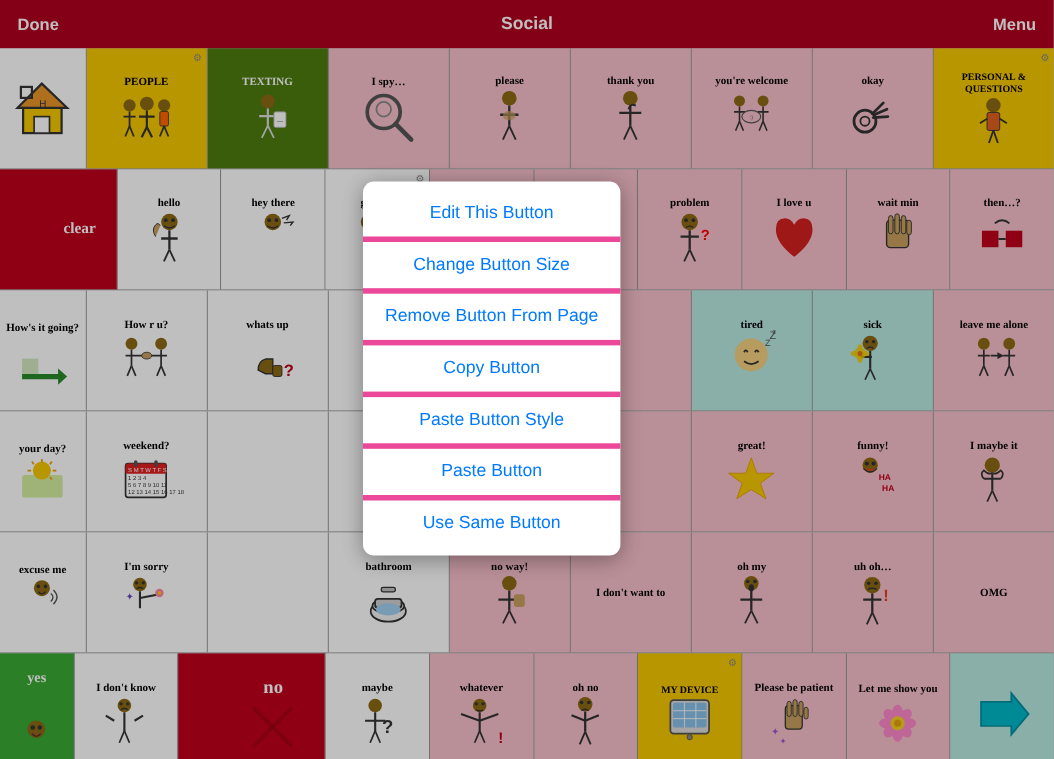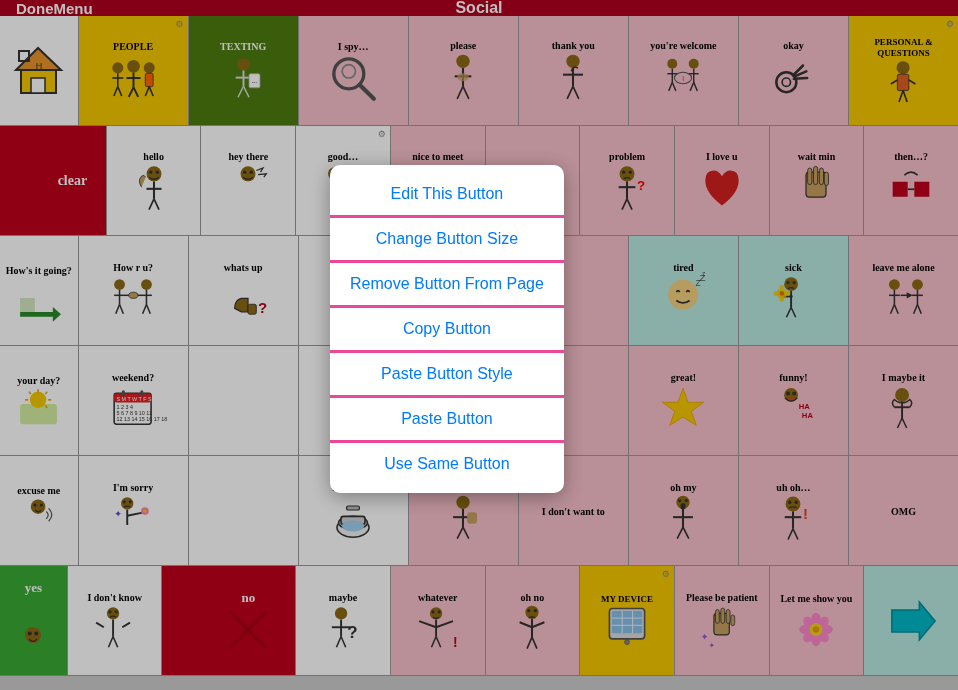--- a/index.html
+++ b/index.html
@@ -2,23 +2,24 @@
 <html><head>
   <meta charset="utf-8">
   <style>
     * { box-sizing: border-box; margin: 0; padding: 0; }
     body { width: 958px; height: 690px; overflow: hidden; font-family: Arial, sans-serif; background: #ccc; }
 
     
     #topbar {
       background: #b0001e;
       color: white;
-      height: 16px;
+      height: 44px;
       display: flex;
       align-items: center;
+      justify-content: space-between;
       padding: 0 16px;
       font-size: 15px;
       font-weight: bold;
       position: relative;
     }
     #topbar .title { position: absolute; left: 50%; transform: translateX(-50%); font-size: 16px; }
 
     
     #grid-container {
       display: flex;
@@ -75,21 +76,21 @@
       position: absolute;
       top: 165px;
       left: 330px;
     }
     .menu-item {
       padding: 12px 20px;
       font-size: 16px;
       color: #007aff;
       text-align: center;
       cursor: pointer;
-      border-bottom: 3px solid #ec4899;
+      border-bottom: 5px solid #ec4899;
     }
     .menu-item:last-child { border-bottom: none; }
 
     
     svg { overflow: visible; }
 
     
     .house-cell { background: #fff; }
     .corner-icon {
       position: absolute;
@@ -696,21 +697,21 @@
         <line x1="30" y1="18" x2="30" y2="40" stroke="#333" stroke-width="2.5"></line>
 
         <line x1="18" y1="28" x2="8" y2="22" stroke="#333" stroke-width="2.5"></line>
         <line x1="42" y1="28" x2="52" y2="22" stroke="#333" stroke-width="2.5"></line>
         <line x1="30" y1="40" x2="24" y2="54" stroke="#333" stroke-width="2"></line>
         <line x1="30" y1="40" x2="36" y2="54" stroke="#333" stroke-width="2"></line>
       </svg>
     </div>
 
     <div class="cell bg-red">
-      <div class="cell-label" style="color:white;font-size:13px;">no</div>
+      <div class="cell-label" style="color:white;font-size:17px;">no</div>
       <svg width="50" height="48" viewBox="0 0 60 58">
 
         <line x1="10" y1="10" x2="50" y2="50" stroke="#c0001c" stroke-width="8" stroke-linecap="round"></line>
         <line x1="50" y1="10" x2="10" y2="50" stroke="#c0001c" stroke-width="8" stroke-linecap="round"></line>
         <line x1="10" y1="10" x2="50" y2="50" stroke="#900010" stroke-width="4" stroke-linecap="round" opacity="0.5"></line>
         <line x1="50" y1="10" x2="10" y2="50" stroke="#900010" stroke-width="4" stroke-linecap="round" opacity="0.5"></line>
       </svg>
     </div>
 
     <div class="cell">

